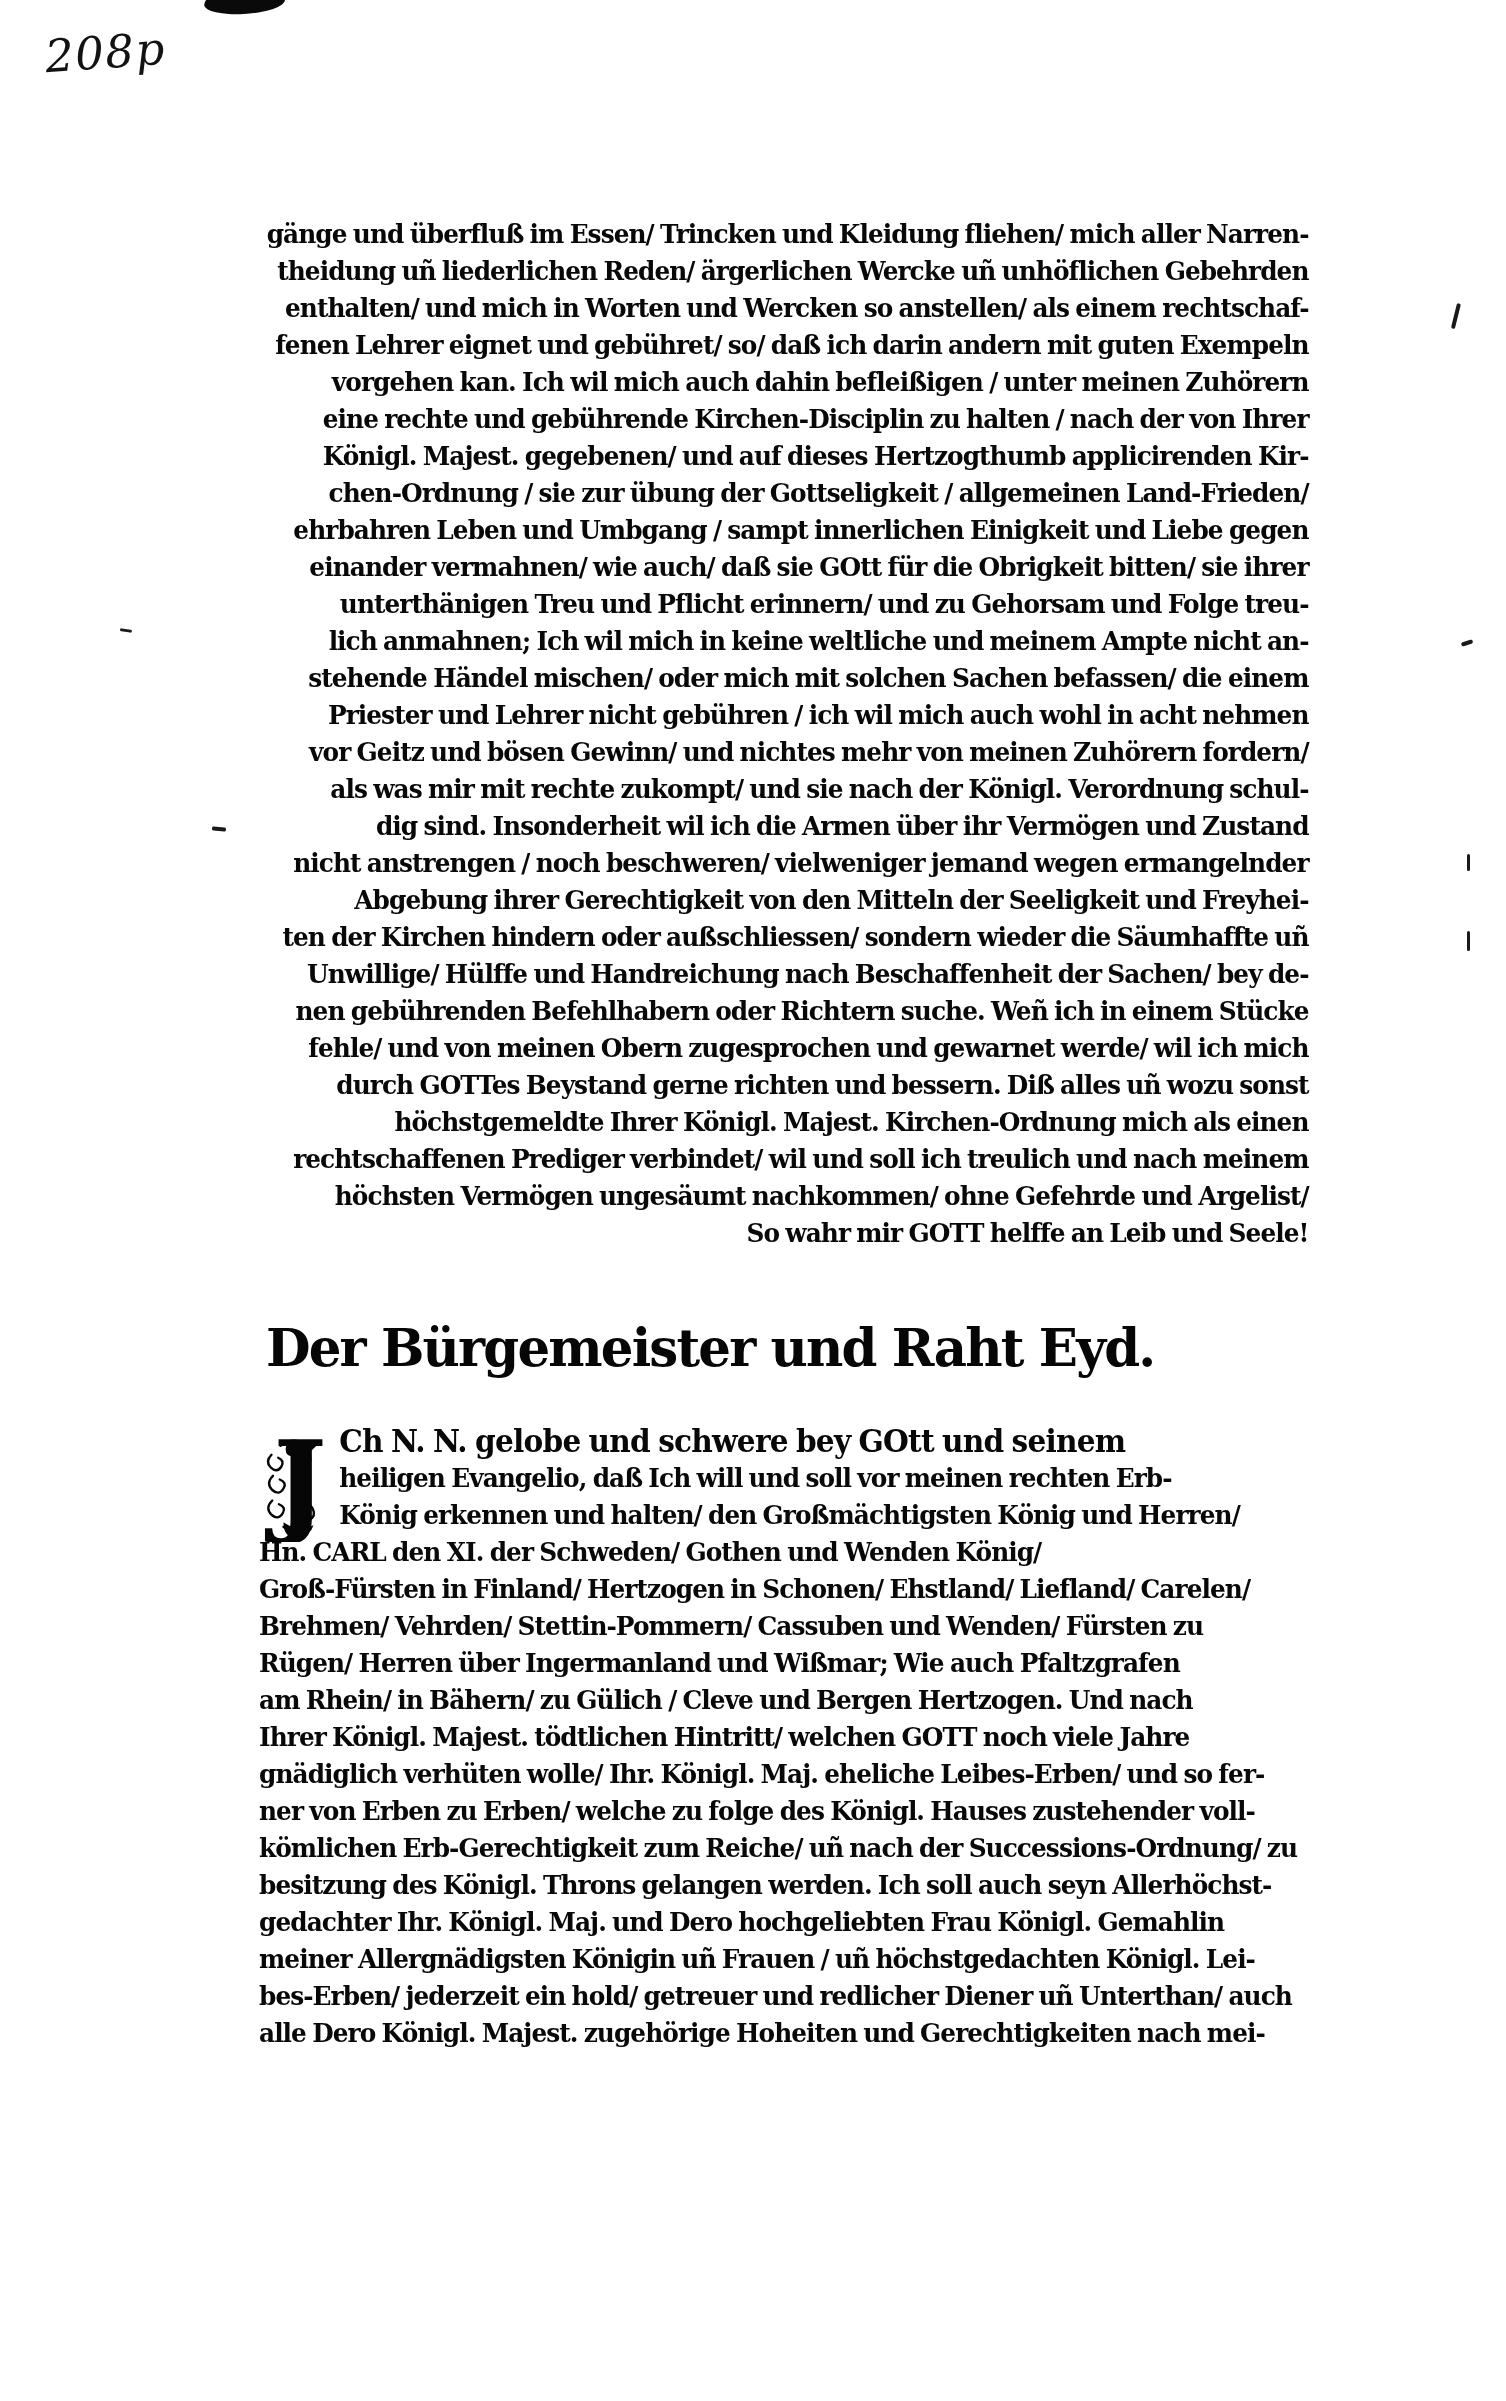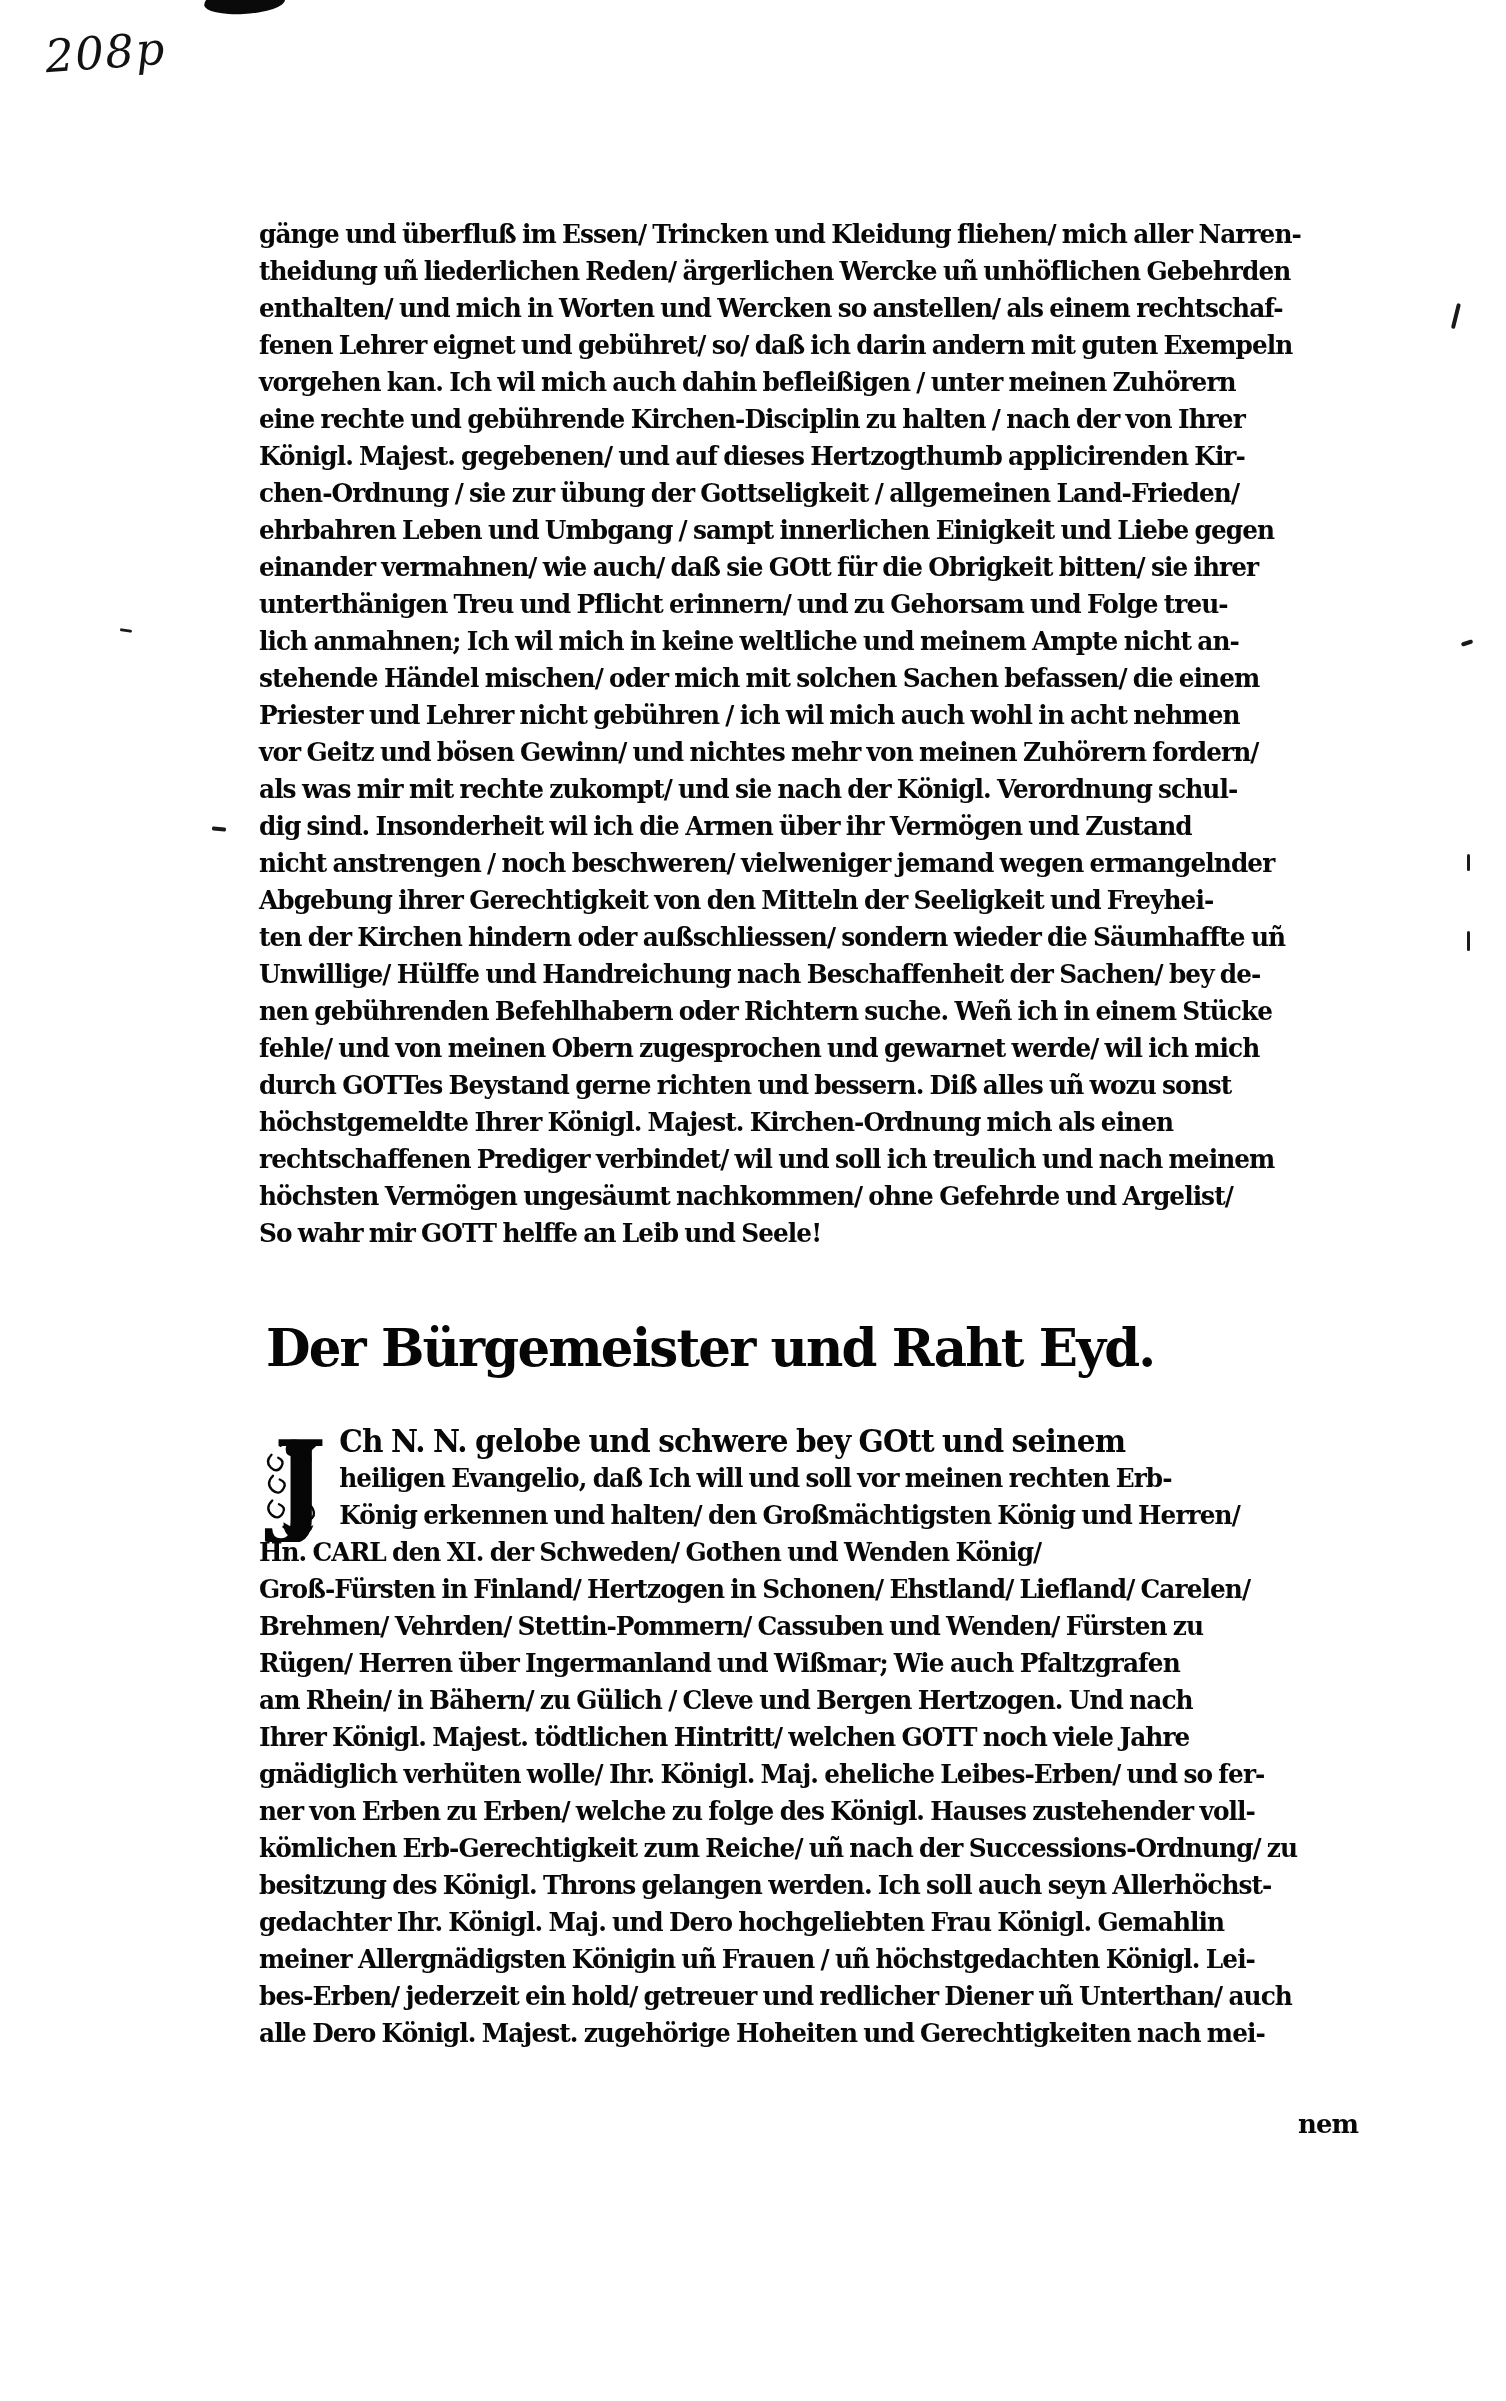--- a/index.html
+++ b/index.html
@@ -53,20 +53,21 @@
   .speck-d { left: 1467px; top: 931px; width: 3px; height: 19.5px; border-radius: 1.5px; }
   .speck-e { left: 120px; top: 629px; width: 12px; height: 3px; transform: rotate(8deg); border-radius: 1.5px; }
   .speck-f { left: 212px; top: 827px; width: 13.5px; height: 3.8px; transform: rotate(6deg); border-radius: 1.5px; }
 
   
   .textblock {
     position: absolute;
     left: 259px;
     top: 216px;
     width: 1099px;
+    text-align: right;
   }
 
   
   .fraktur {
     font-family: "DejaVu Serif", serif;
     font-weight: 700;
     color: #080808;
     font-size: 26px;
     line-height: 37px;
     letter-spacing: -1px;
@@ -227,16 +228,15 @@
     <span class="line">gnädiglich verhüten wolle/ Ihr. Königl. Maj. eheliche Leibes-Erben/ und so fer-</span>
     <span class="line">ner von Erben zu Erben/ welche zu folge des Königl. Hauses zustehender voll-</span>
     <span class="line">kömlichen Erb-Gerechtigkeit zum Reiche/ uñ nach der Successions-Ordnung/ zu</span>
     <span class="line">besitzung des Königl. Throns gelangen werden. Ich soll auch seyn Allerhöchst-</span>
     <span class="line">gedachter Ihr. Königl. Maj. und Dero hochgeliebten Frau Königl. Gemahlin</span>
     <span class="line">meiner Allergnädigsten Königin uñ Frauen / uñ höchstgedachten Königl. Lei-</span>
     <span class="line">bes-Erben/ jederzeit ein hold/ getreuer und redlicher Diener uñ Unterthan/ auch</span>
     <span class="line">alle Dero Königl. Majest. zugehörige Hoheiten und Gerechtigkeiten nach mei-</span>
   </div>
 
-  <div class="bottom-catchword fraktur">nem</div>
 
 </div>
 
 
 </body></html>

